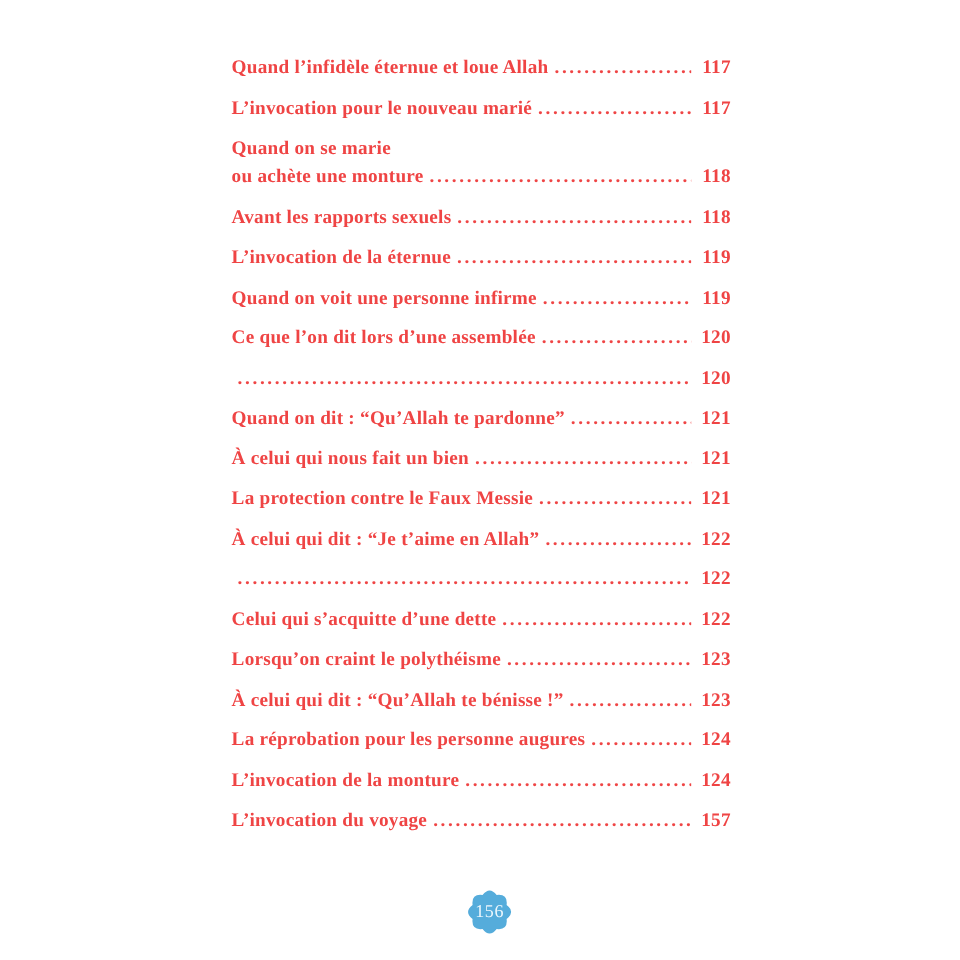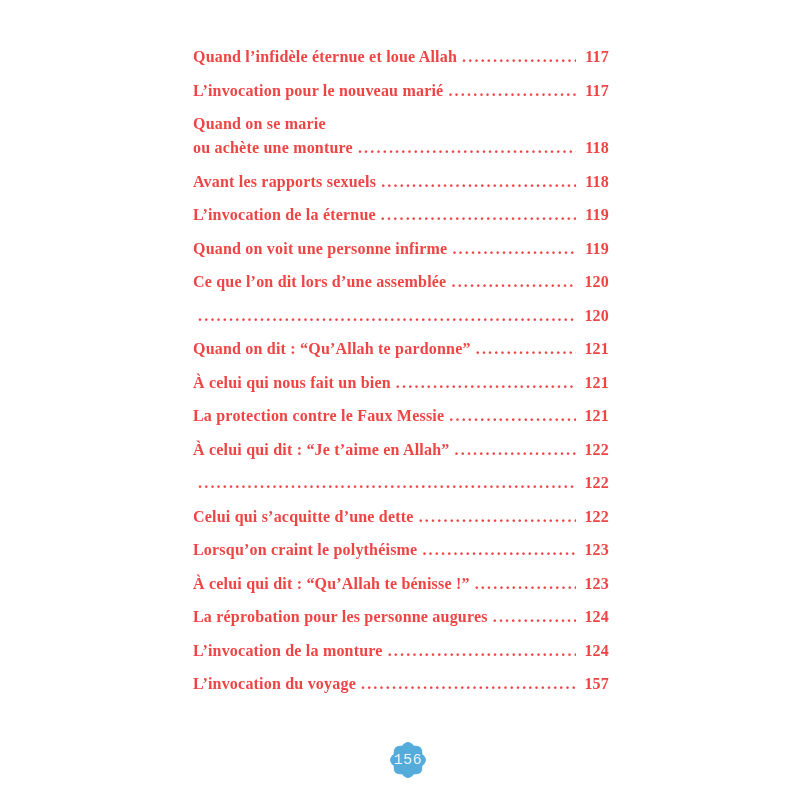--- a/index.html
+++ b/index.html
@@ -78,21 +78,20 @@
     top: 0;
     width: 46px;
     height: 46px;
     display: flex;
     align-items: center;
     justify-content: center;
     font-size: 15px;
     font-weight: normal;
     color: #edf7fd;
     letter-spacing: 0.5px;
-    font-family: Liberation Mono, monospace;
   }
 </style>
 </head>
 <body>
 
 <div class="page">
 
   <div class="toc">
       <div class="entry">
         <div class="entry-line">

